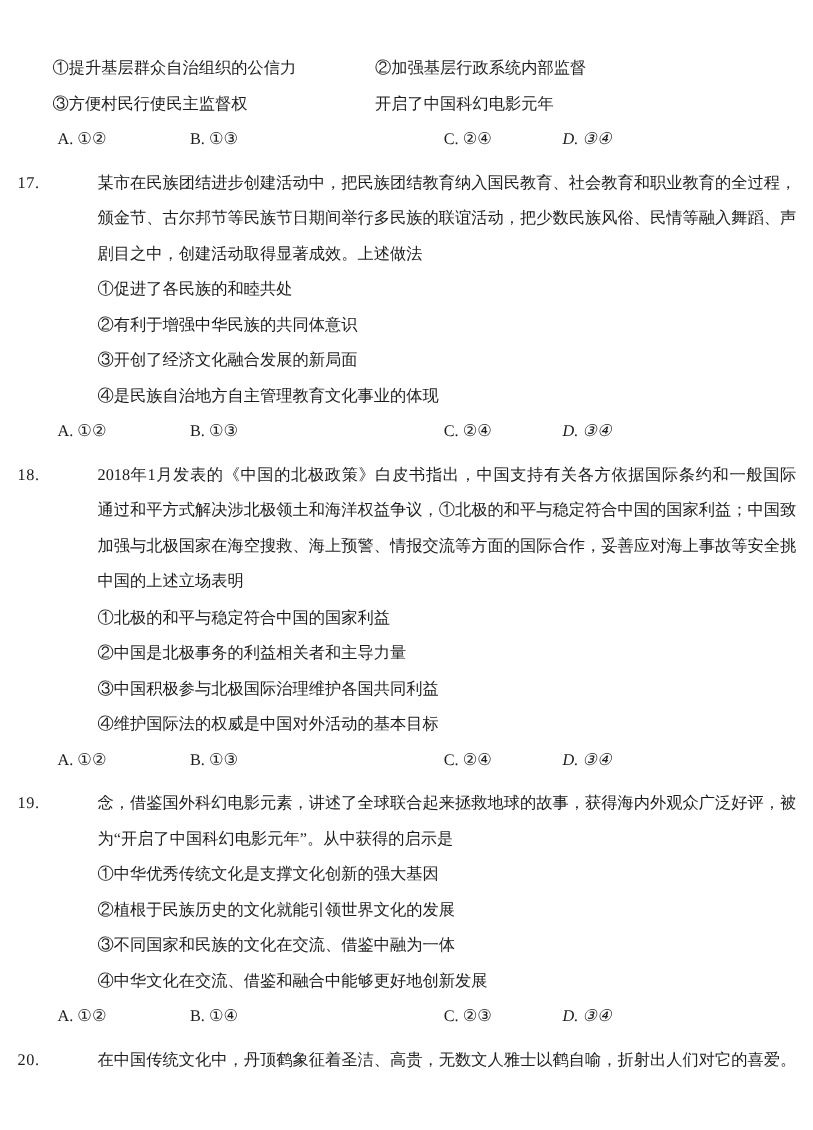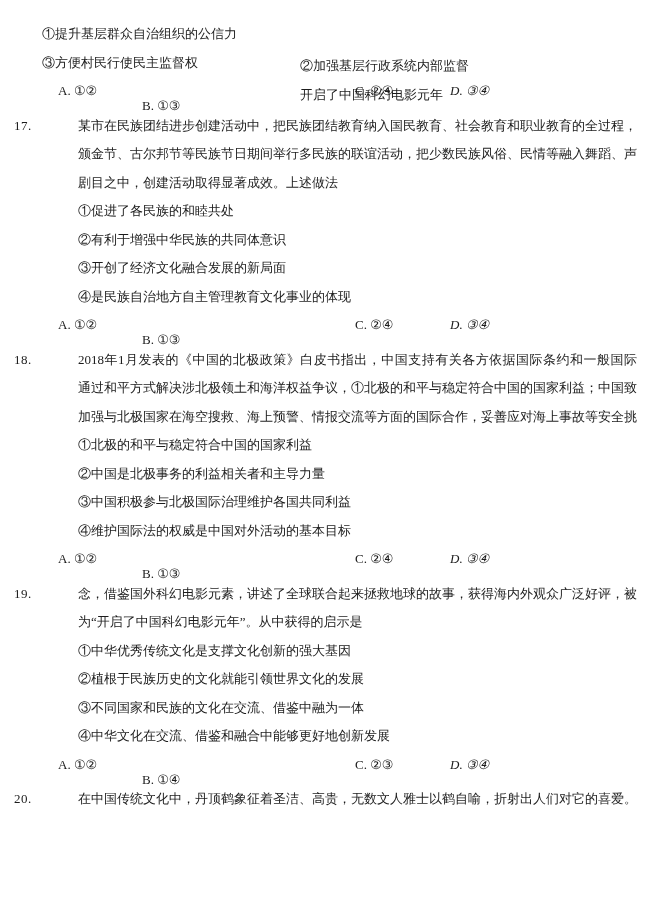--- a/index.html
+++ b/index.html
@@ -13,21 +13,21 @@
     font-family: "Liberation Serif", "DejaVu Serif", serif;
     font-size: 13px;
     color: #1c1c1c;
     overflow: hidden;
   }
   .page {
     position: relative;
     box-sizing: border-box;
     width: 650px;
     height: 796px;
-    padding: 20px 13px 0 14px;
+    padding: 40px 13px 0 14px;
     background: #ffffff;
   }
   .block {
     position: relative;
     padding-left: 28px; 
   }
   .question {
     margin-top: 6px;
   }
   .q-num {
@@ -53,34 +53,34 @@
     position: relative;
     height: 28.5px;
   }
   .two-col span {
     position: absolute;
     top: 0;
     line-height: 28.5px;
     white-space: nowrap;
   }
   .col-left  { left: 0; }
-  .col-right { left: 258px; margin-top: 32px; }
+  .col-right { left: 258px; }
   
   .choices {
     position: relative;
     height: 28.5px;
   }
   .choices span {
     position: absolute;
     top: 0;
     line-height: 28.5px;
     white-space: nowrap;
   }
-  .ch-a { left: 16px; text-align: center; }
-  .ch-b { left: 100px; margin-top: 15px; }
+  .ch-a { left: 4px; text-align: center; }
+  .ch-b { left: 110px; }
   .ch-c { left: 265px; margin-left: 48px; }
   .ch-d { left: 408px; font-style: italic; }
 </style>
 </head>
 <body>
 
 <div class="page">
 
   <div class="block">
     <div class="two-col">
@@ -114,20 +114,21 @@
       <span class="ch-c">C. ②④</span>
       <span class="ch-d">D. ③④</span>
     </div>
   </div>
 
   <div class="block question">
     <span class="q-num">18.</span>
     <div class="line fill">2018年1月发表的《中国的北极政策》白皮书指出，中国支持有关各方依据国际条约和一般国际法，</div>
     <div class="line fill">通过和平方式解决涉北极领土和海洋权益争议，①北极的和平与稳定符合中国的国家利益；中国致力于</div>
     <div class="line fill">加强与北极国家在海空搜救、海上预警、情报交流等方面的国际合作，妥善应对海上事故等安全挑战。</div>
+    <div class="line">中国的上述立场表明</div>
     <div class="line">①北极的和平与稳定符合中国的国家利益</div>
     <div class="line">②中国是北极事务的利益相关者和主导力量</div>
     <div class="line">③中国积极参与北极国际治理维护各国共同利益</div>
     <div class="line">④维护国际法的权威是中国对外活动的基本目标</div>
     <div class="choices">
       <span class="ch-a">A. ①②</span>
       <span class="ch-b">B. ①③</span>
       <span class="ch-c">C. ②④</span>
       <span class="ch-d">D. ③④</span>
     </div>

